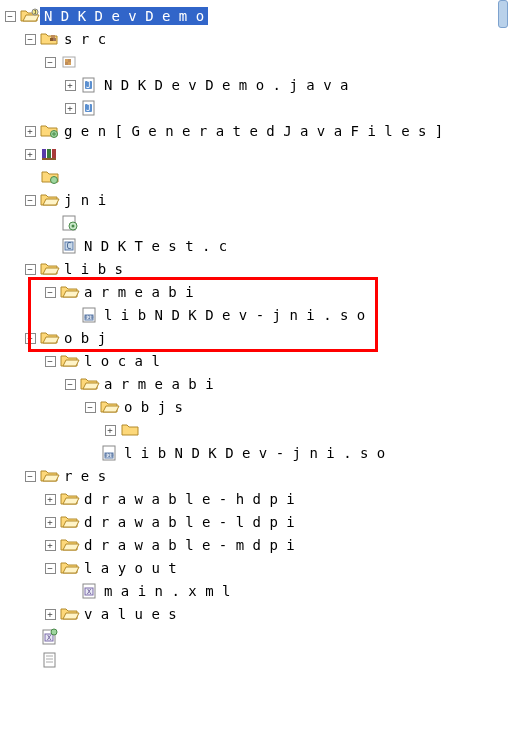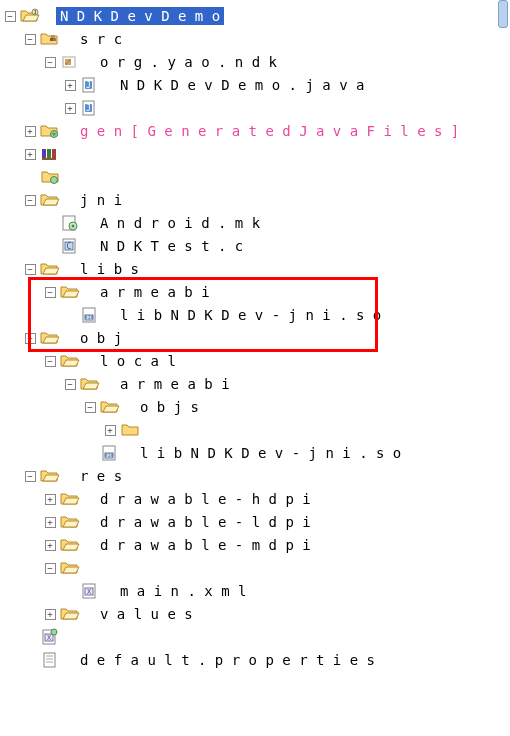--- a/index.html
+++ b/index.html
@@ -2,23 +2,23 @@
 <html><head>
   <meta charset="utf-8">
   <style>
     * { margin:0; padding:0; box-sizing:border-box; }
     body { font-family: "SimSun","宋体",monospace; font-size:14px; background:#fff; width:510px; height:736px; position:relative; padding-top:4px; }
     .scrollbar { position:absolute; right:2px; top:0; width:10px; height:28px; background:#b9d1ea; border:1px solid #7da2ce; border-radius:3px; }
     .row { display:flex; align-items:center; height:23px; }
     .cell { width:20px; text-align:center; position:relative; flex-shrink:0; }
     .exp { width:11px; height:11px; border:1px solid #888; display:inline-block; line-height:9px; font-size:9px; text-align:center; color:#444; cursor:pointer; font-family:monospace; background:#fff; vertical-align:middle; }
     .vline { position:absolute; left:50%; top:0; bottom:0; border-left:1px dotted #999; z-index:0; }
-    .label { padding:1px 4px; white-space:nowrap; letter-spacing:0px;margin-left:16px; }
+    .label { padding:1px 4px; white-space:nowrap; letter-spacing:0px; }
     .sel { background:#3165c9; color:#fff; }
-    .gen { color:#ec4899; }
+    .gen { color:#000000; }
     .icon { width:18px; height:16px; display:inline-block; vertical-align:middle; }
     .hi { position:absolute; border:3px solid #f00; width:350px; height:75px; left:28px; top:277px; pointer-events:none; }
     svg { overflow:visible; }
   </style>
 </head>
 <body>
 
 <div id="tree">
     <div class="row">
       <div class="cell"><span class="exp">−</span></div>
@@ -51,21 +51,20 @@
         <span class="vline"></span>
       </div>
       <div class="cell"><span class="exp">−</span></div>
       <div class="cell"><span><svg class="icon" viewBox="0 0 18 16">
             <rect x="2" y="3" width="12" height="10" fill="#fff" stroke="#aaa"></rect>
             <rect x="4" y="5" width="3" height="3" fill="#d4a05a"></rect>
             <rect x="7" y="5" width="3" height="3" fill="#bf8c5a"></rect>
             <rect x="4" y="8" width="3" height="3" fill="#bf8c5a"></rect>
             <rect x="7" y="8" width="3" height="3" fill="#d4a05a"></rect>
           </svg></span></div>
-      <span class="label">o r g . y a o . n d k</span>
     </div>
     <div class="row">
       <div class="cell">
         <span class="vline"></span>
       </div>
       <div class="cell">
         <span class="vline"></span>
       </div>
       <div class="cell"></div>
       <div class="cell"><span class="exp">+</span></div>
@@ -142,21 +141,20 @@
       </div>
       <div class="cell">
         <span class="vline"></span>
       </div>
       <div class="cell"></div>
       <div class="cell"><span><svg class="icon" viewBox="0 0 18 16">
             <rect x="2" y="1" width="12" height="14" fill="#fff" stroke="#888"></rect>
             <circle cx="12" cy="11" r="4" fill="#c8e8c8" stroke="#4a8a4a"></circle>
             <circle cx="12" cy="11" r="1.5" fill="#4a8a4a"></circle>
           </svg></span></div>
-      <span class="label">A n d r o i d . m k</span>
     </div>
     <div class="row">
       <div class="cell">
         <span class="vline"></span>
       </div>
       <div class="cell">
         <span class="vline"></span>
       </div>
       <div class="cell"></div>
       <div class="cell"><span><svg class="icon" viewBox="0 0 18 16">
@@ -355,20 +353,21 @@
         <span class="vline"></span>
       </div>
       <div class="cell">
         <span class="vline"></span>
       </div>
       <div class="cell"><span class="exp">−</span></div>
       <div class="cell"><span><svg class="icon" viewBox="0 0 18 16">
             <path d="M0 13V3h5l2 2h9v8z" fill="#fdd87a" stroke="#b38a2a"></path>
             <path d="M2 13l3-6h13l-3 6z" fill="#fff4c8" stroke="#b38a2a"></path>
           </svg></span></div>
+      <span class="label">l a y o u t</span>
     </div>
     <div class="row">
       <div class="cell">
         <span class="vline"></span>
       </div>
       <div class="cell">
         <span class="vline"></span>
       </div>
       <div class="cell">
         <span class="vline"></span>
@@ -411,17 +410,16 @@
       <div class="cell">
         <span class="vline"></span>
       </div>
       <div class="cell"></div>
       <div class="cell"><span><svg class="icon" viewBox="0 0 18 16">
             <rect x="3" y="1" width="11" height="14" fill="#fff" stroke="#888"></rect>
             <line x1="5" y1="4" x2="12" y2="4" stroke="#aaa"></line>
             <line x1="5" y1="7" x2="12" y2="7" stroke="#aaa"></line>
             <line x1="5" y1="10" x2="12" y2="10" stroke="#aaa"></line>
           </svg></span></div>
-      <span class="label">d e f a u l t . p r o p e r t i e s</span>
     </div>
   </div>
 <div class="hi"></div>
 <div class="scrollbar"></div>
 
 </body></html>

